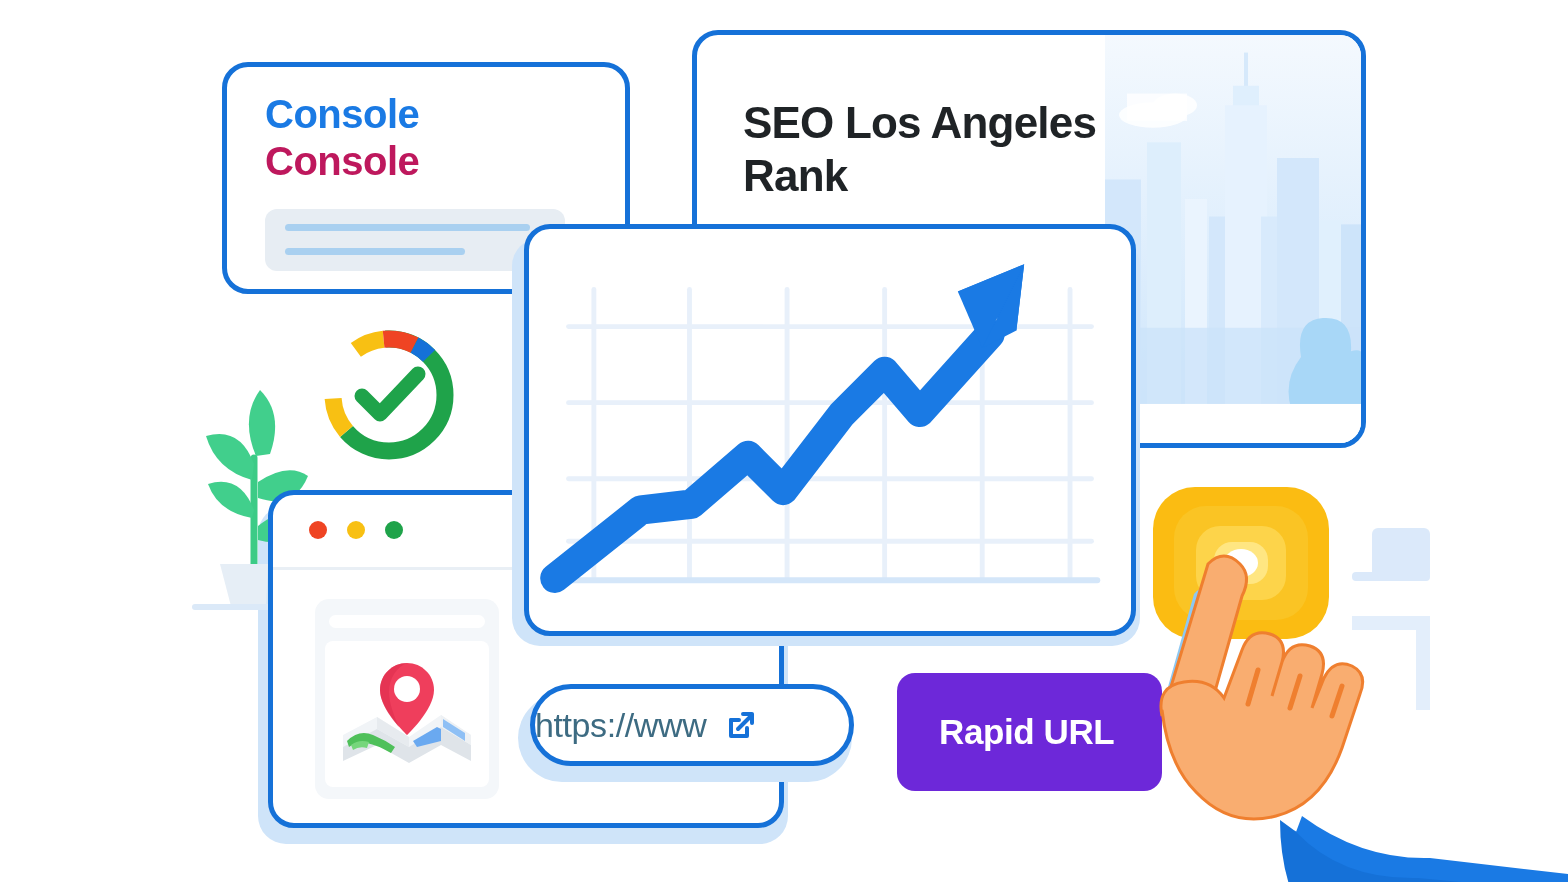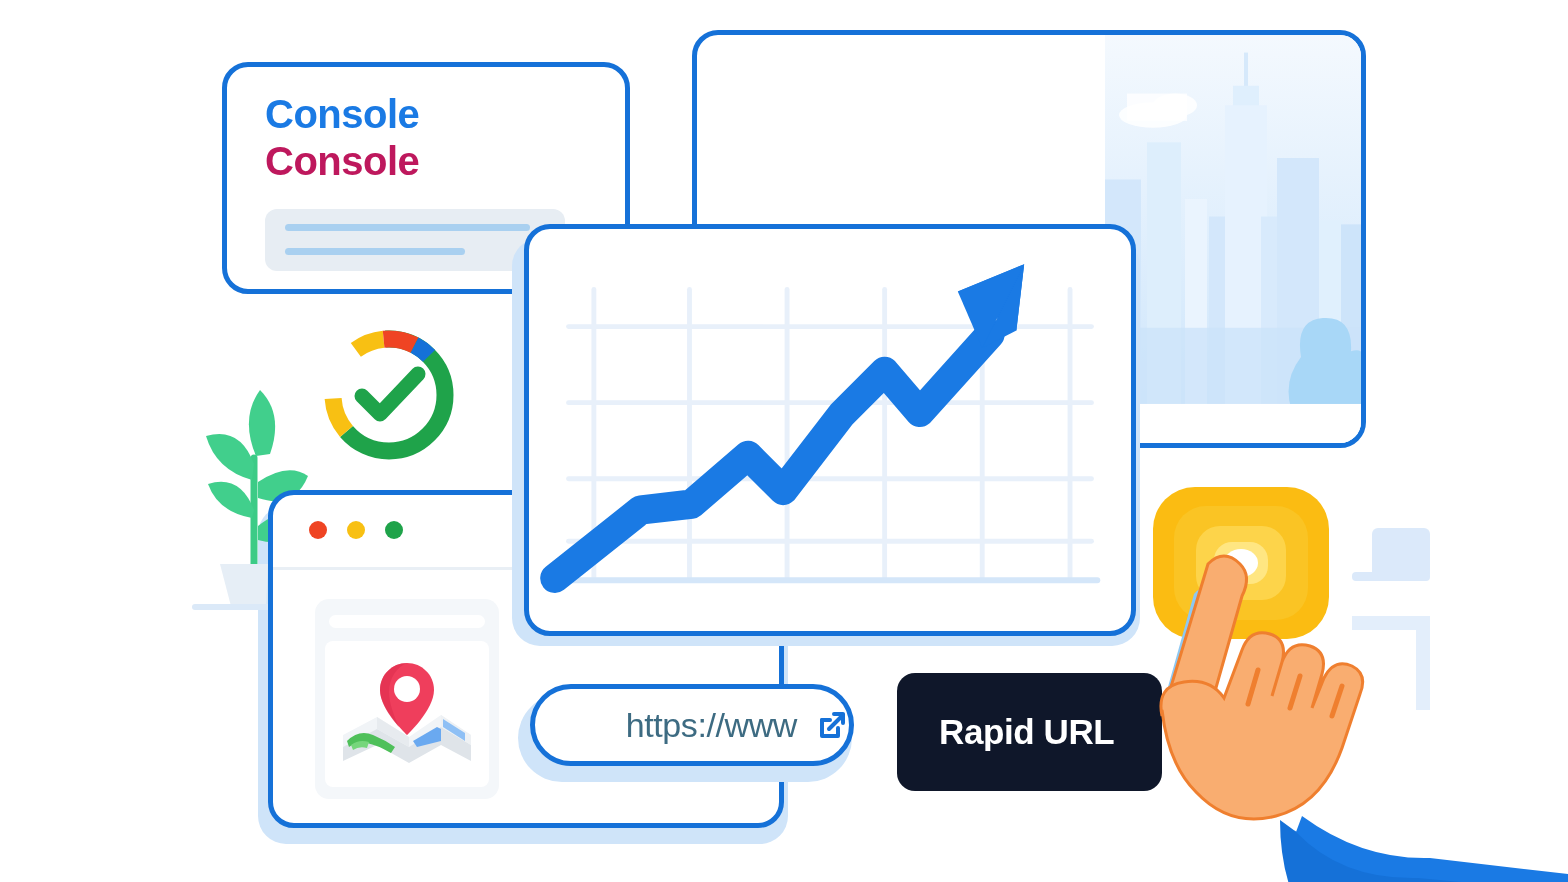--- a/index.html
+++ b/index.html
@@ -117,37 +117,37 @@
   #url-pill {
     position: absolute;
     left: 530px; top: 684px;
     width: 324px; height: 82px;
     background: #ffffff;
     border: 5px solid #1571d8;
     border-radius: 44px;
     box-sizing: border-box;
     display: flex;
     align-items: center;
-    justify-content: flex-end;
+    justify-content: flex-start;
     gap: 18px;
     z-index: 11;
   }
   #url-text {
     font-size: 34px;
     font-weight: 500;
     color: #3d6b82;
     letter-spacing: -0.4px;
   }
 
   
   #green-btn {
     position: absolute;
     left: 897px; top: 673px;
     width: 265px; height: 118px;
-    background: #0f172a;
+    background: #6d28d9;
     border-radius: 18px;
     display: flex;
     flex-direction: column;
     justify-content: center;
     padding-left: 42px;
     box-sizing: border-box;
     z-index: 10;
   }
   #green-btn span {
     color: #ffffff;
@@ -201,20 +201,21 @@
       <rect x="120" y="72" width="42" height="306" fill="#e6f2fe"></rect>
       <rect x="156" y="186" width="18" height="192" fill="#d8eafc"></rect>
       <rect x="172" y="126" width="42" height="252" fill="#d3e7fb"></rect>
       <rect x="214" y="190" width="24" height="188" fill="#e0f0fd"></rect>
       <rect x="236" y="194" width="20" height="184" fill="#cde4fa"></rect>
       <rect x="0" y="300" width="256" height="78" fill="#cbe3fa" opacity="0.75"></rect>
 
       <path d="M196 330 q-6-38 22-40 q30-2 28 34 q16-6 16 20 v38 h-76 q-8-28 10-52 Z" fill="#a8d7f7"></path>
       <rect x="0" y="378" width="256" height="40" fill="#ffffff"></rect>
     </svg>
+    <div id="seo-title">SEO Los Angeles Rank</div>
   </div>
 
   <div class="card" id="sc-card">
     <div id="sc-title">
       <span class="w1">Console</span>
       <span class="w2">Console</span>
     </div>
     <div id="sc-placeholder">
       <div class="ln ln1"></div>
       <div class="ln ln2"></div>

